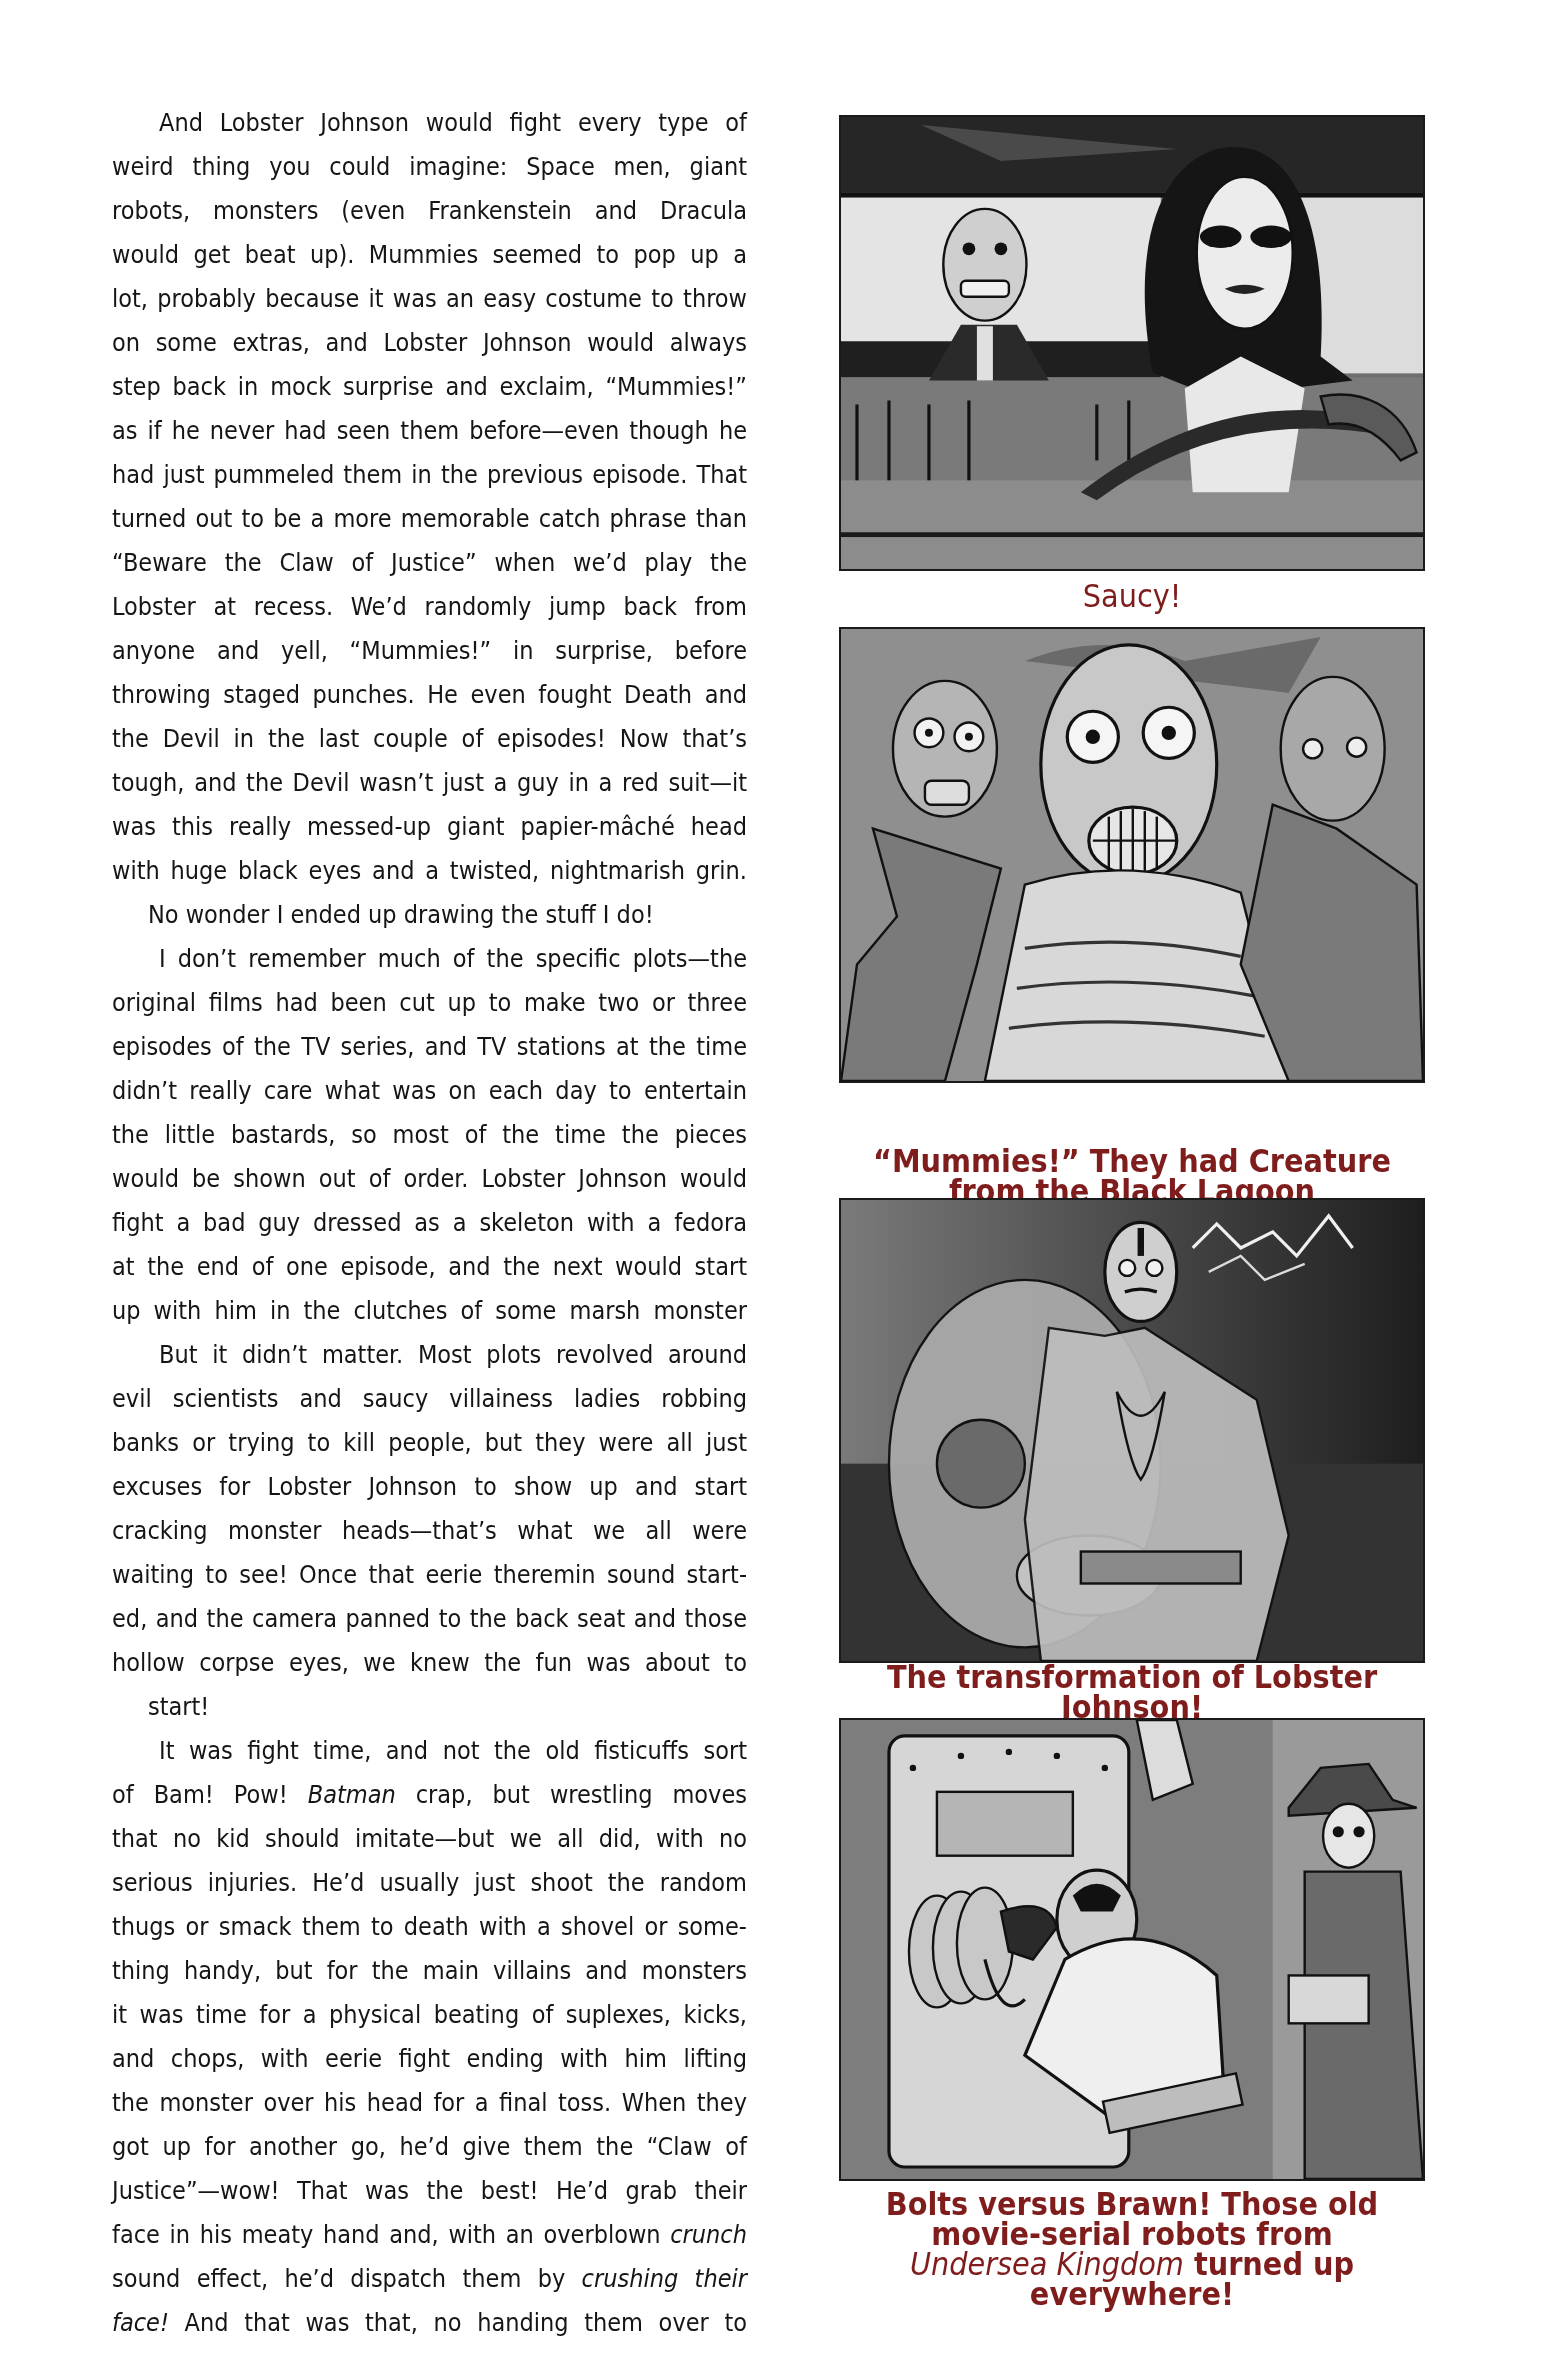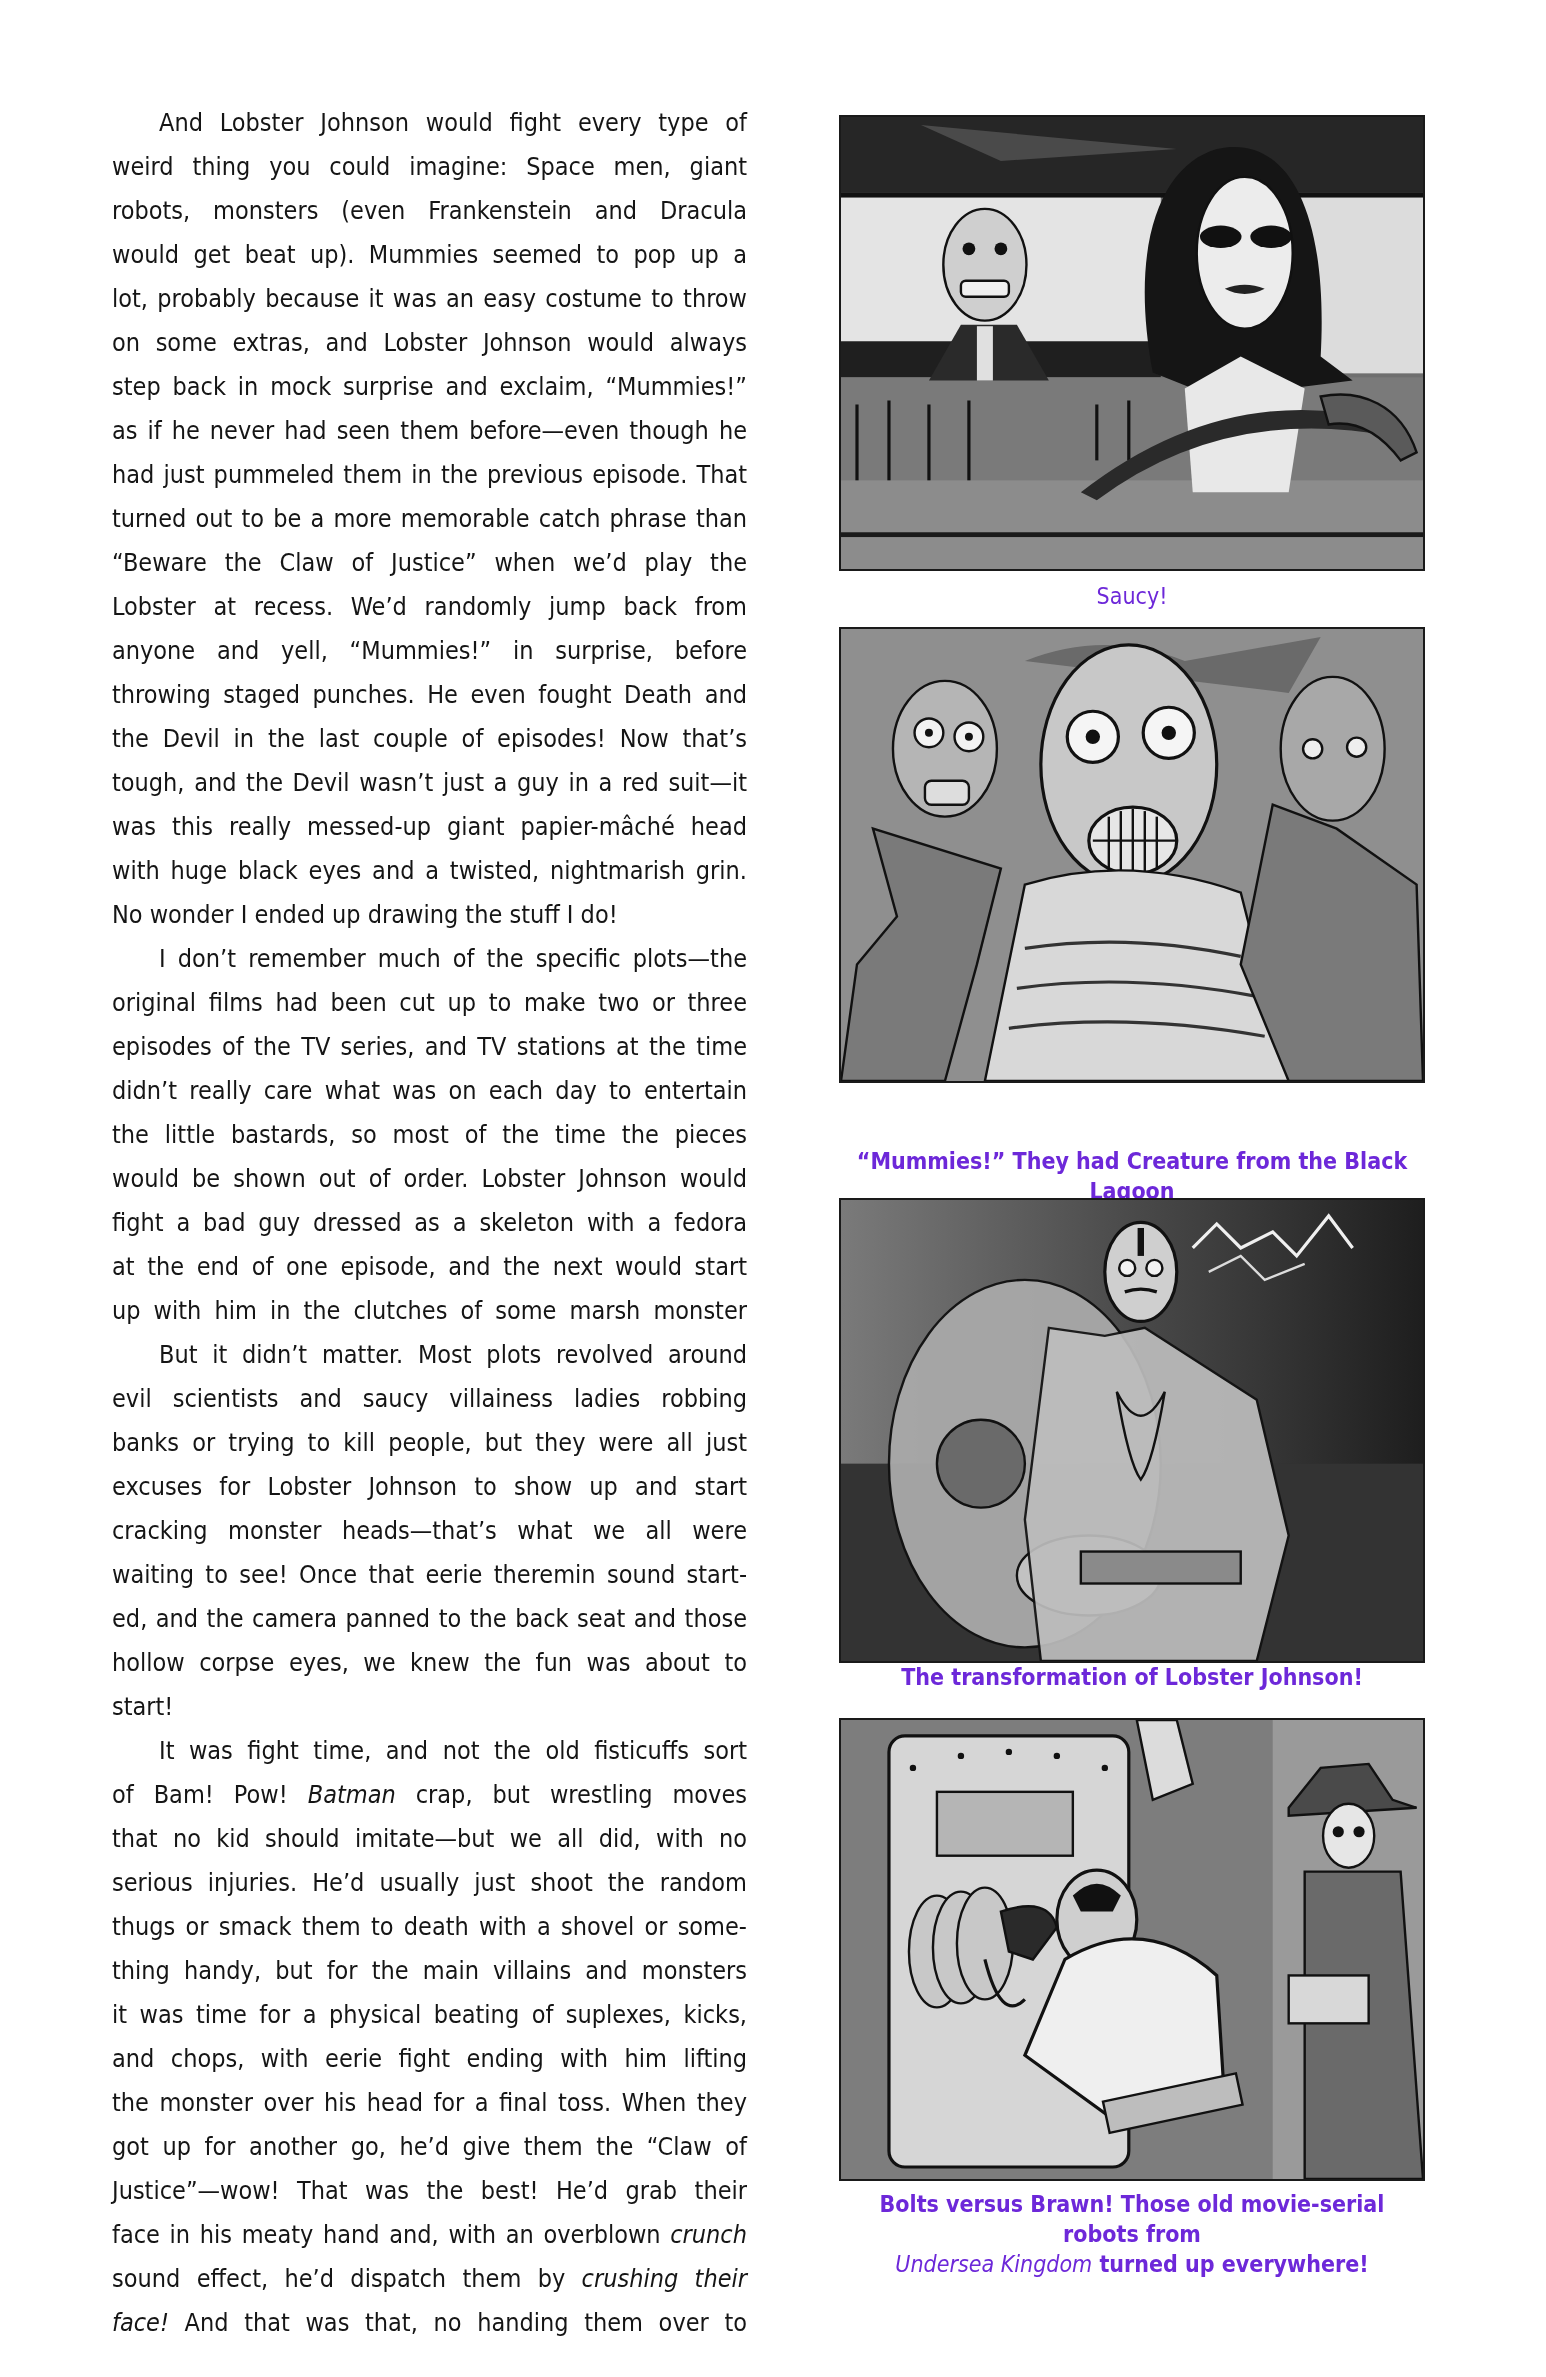--- a/index.html
+++ b/index.html
@@ -5,32 +5,32 @@
   html, body { margin: 0; padding: 0; background: #ffffff; }
   body { width: 1546px; height: 2377px; position: relative; overflow: hidden; color: #111; }
   .text-col {
     position: absolute; left: 112px; top: 101px; width: 635px;
     font-family: "DejaVu Sans Condensed", "DejaVu Sans", sans-serif;
     font-stretch: condensed;
     font-size: 25px; line-height: 44px; color: #151515;
   }
   .line { display: block; white-space: nowrap; height: 44px; text-align: justify; text-align-last: justify; overflow: visible; }
   .line.indent { padding-left: 47px; }
-  .line.last { text-align-last: left; }
+  .line.last { text-align-last: left; margin-left: 36px; }
   .line em { font-style: italic; }
   .panel {
     position: absolute; left: 839px; width: 586px;
     border: 2.4px solid #1a1a1a; box-sizing: border-box; overflow: hidden;
     background: #8a8a8a;
   }
   .panel svg { position: absolute; left: 0; top: 0; width: 100%; height: 100%; }
   .caption {
     position: absolute; left: 839px; width: 586px; text-align: center;
     font-family: "DejaVu Sans Condensed", "DejaVu Sans", sans-serif; font-stretch: condensed;
-    font-size: 23px; line-height: 30px; color: #6d28d9; font-weight: bold;
+    font-size: 32px; line-height: 30px; color: #7f1d1d; font-weight: bold;
   }
   .caption.regular { font-weight: normal; }
   .caption em { font-weight: normal; }
 </style>
 </head>
 <body>
 
 <div class="text-col" id="text-col">
     <div class="line indent">And Lobster Johnson would fight every type of</div>
     <div class="line">weird thing you could imagine: Space men, giant</div>

